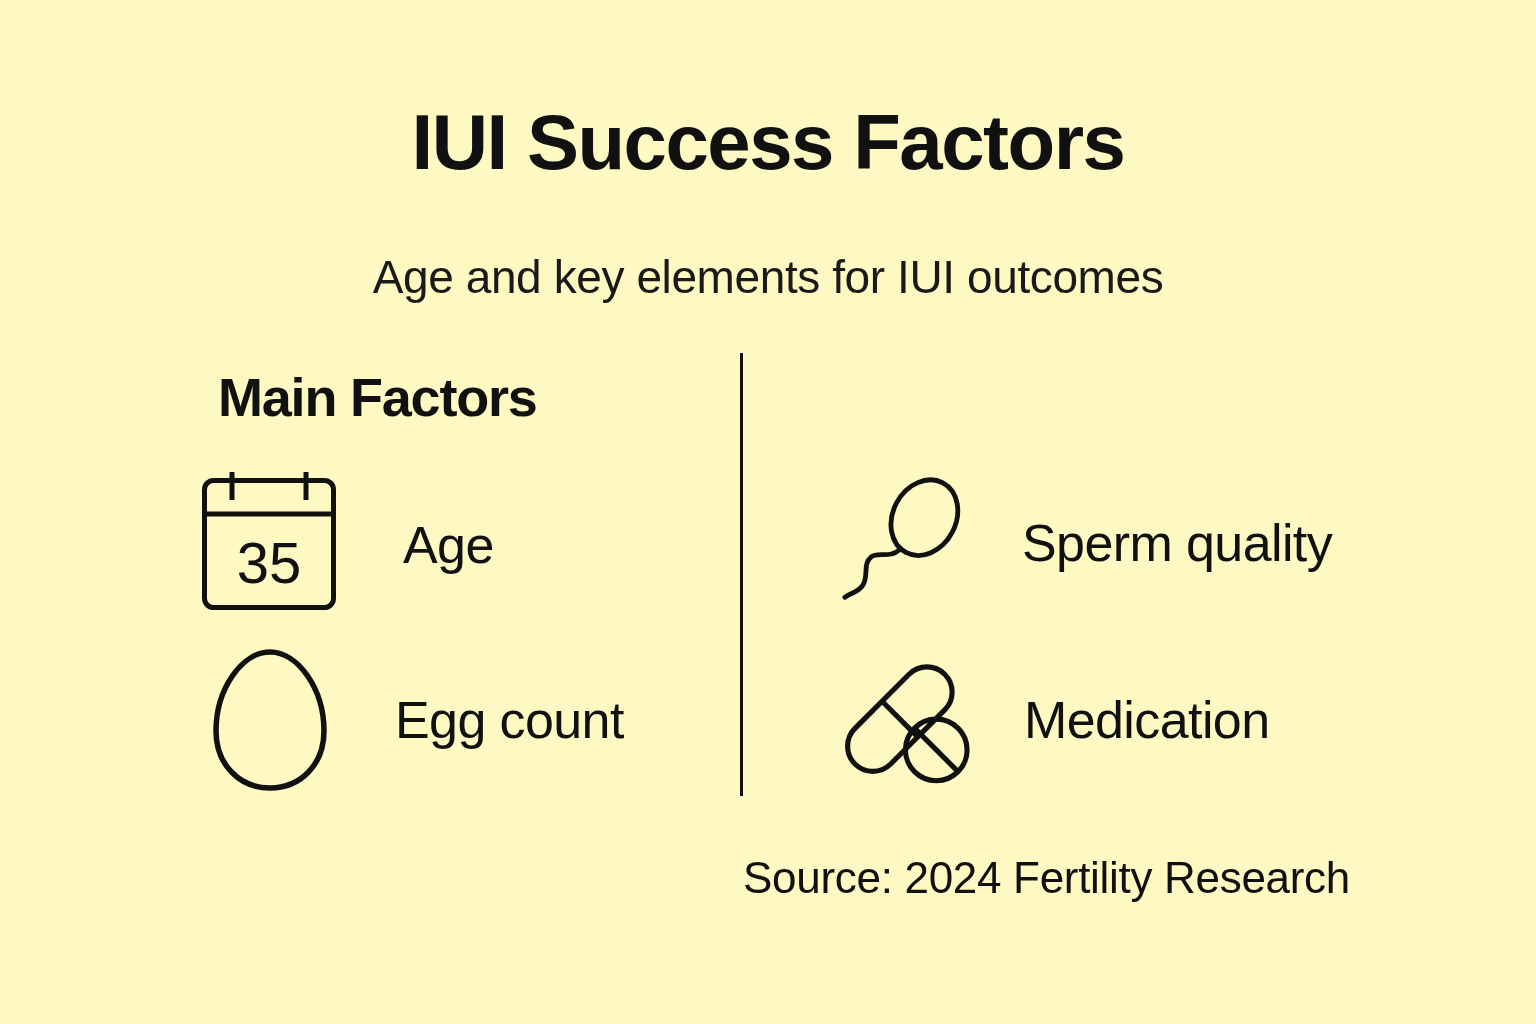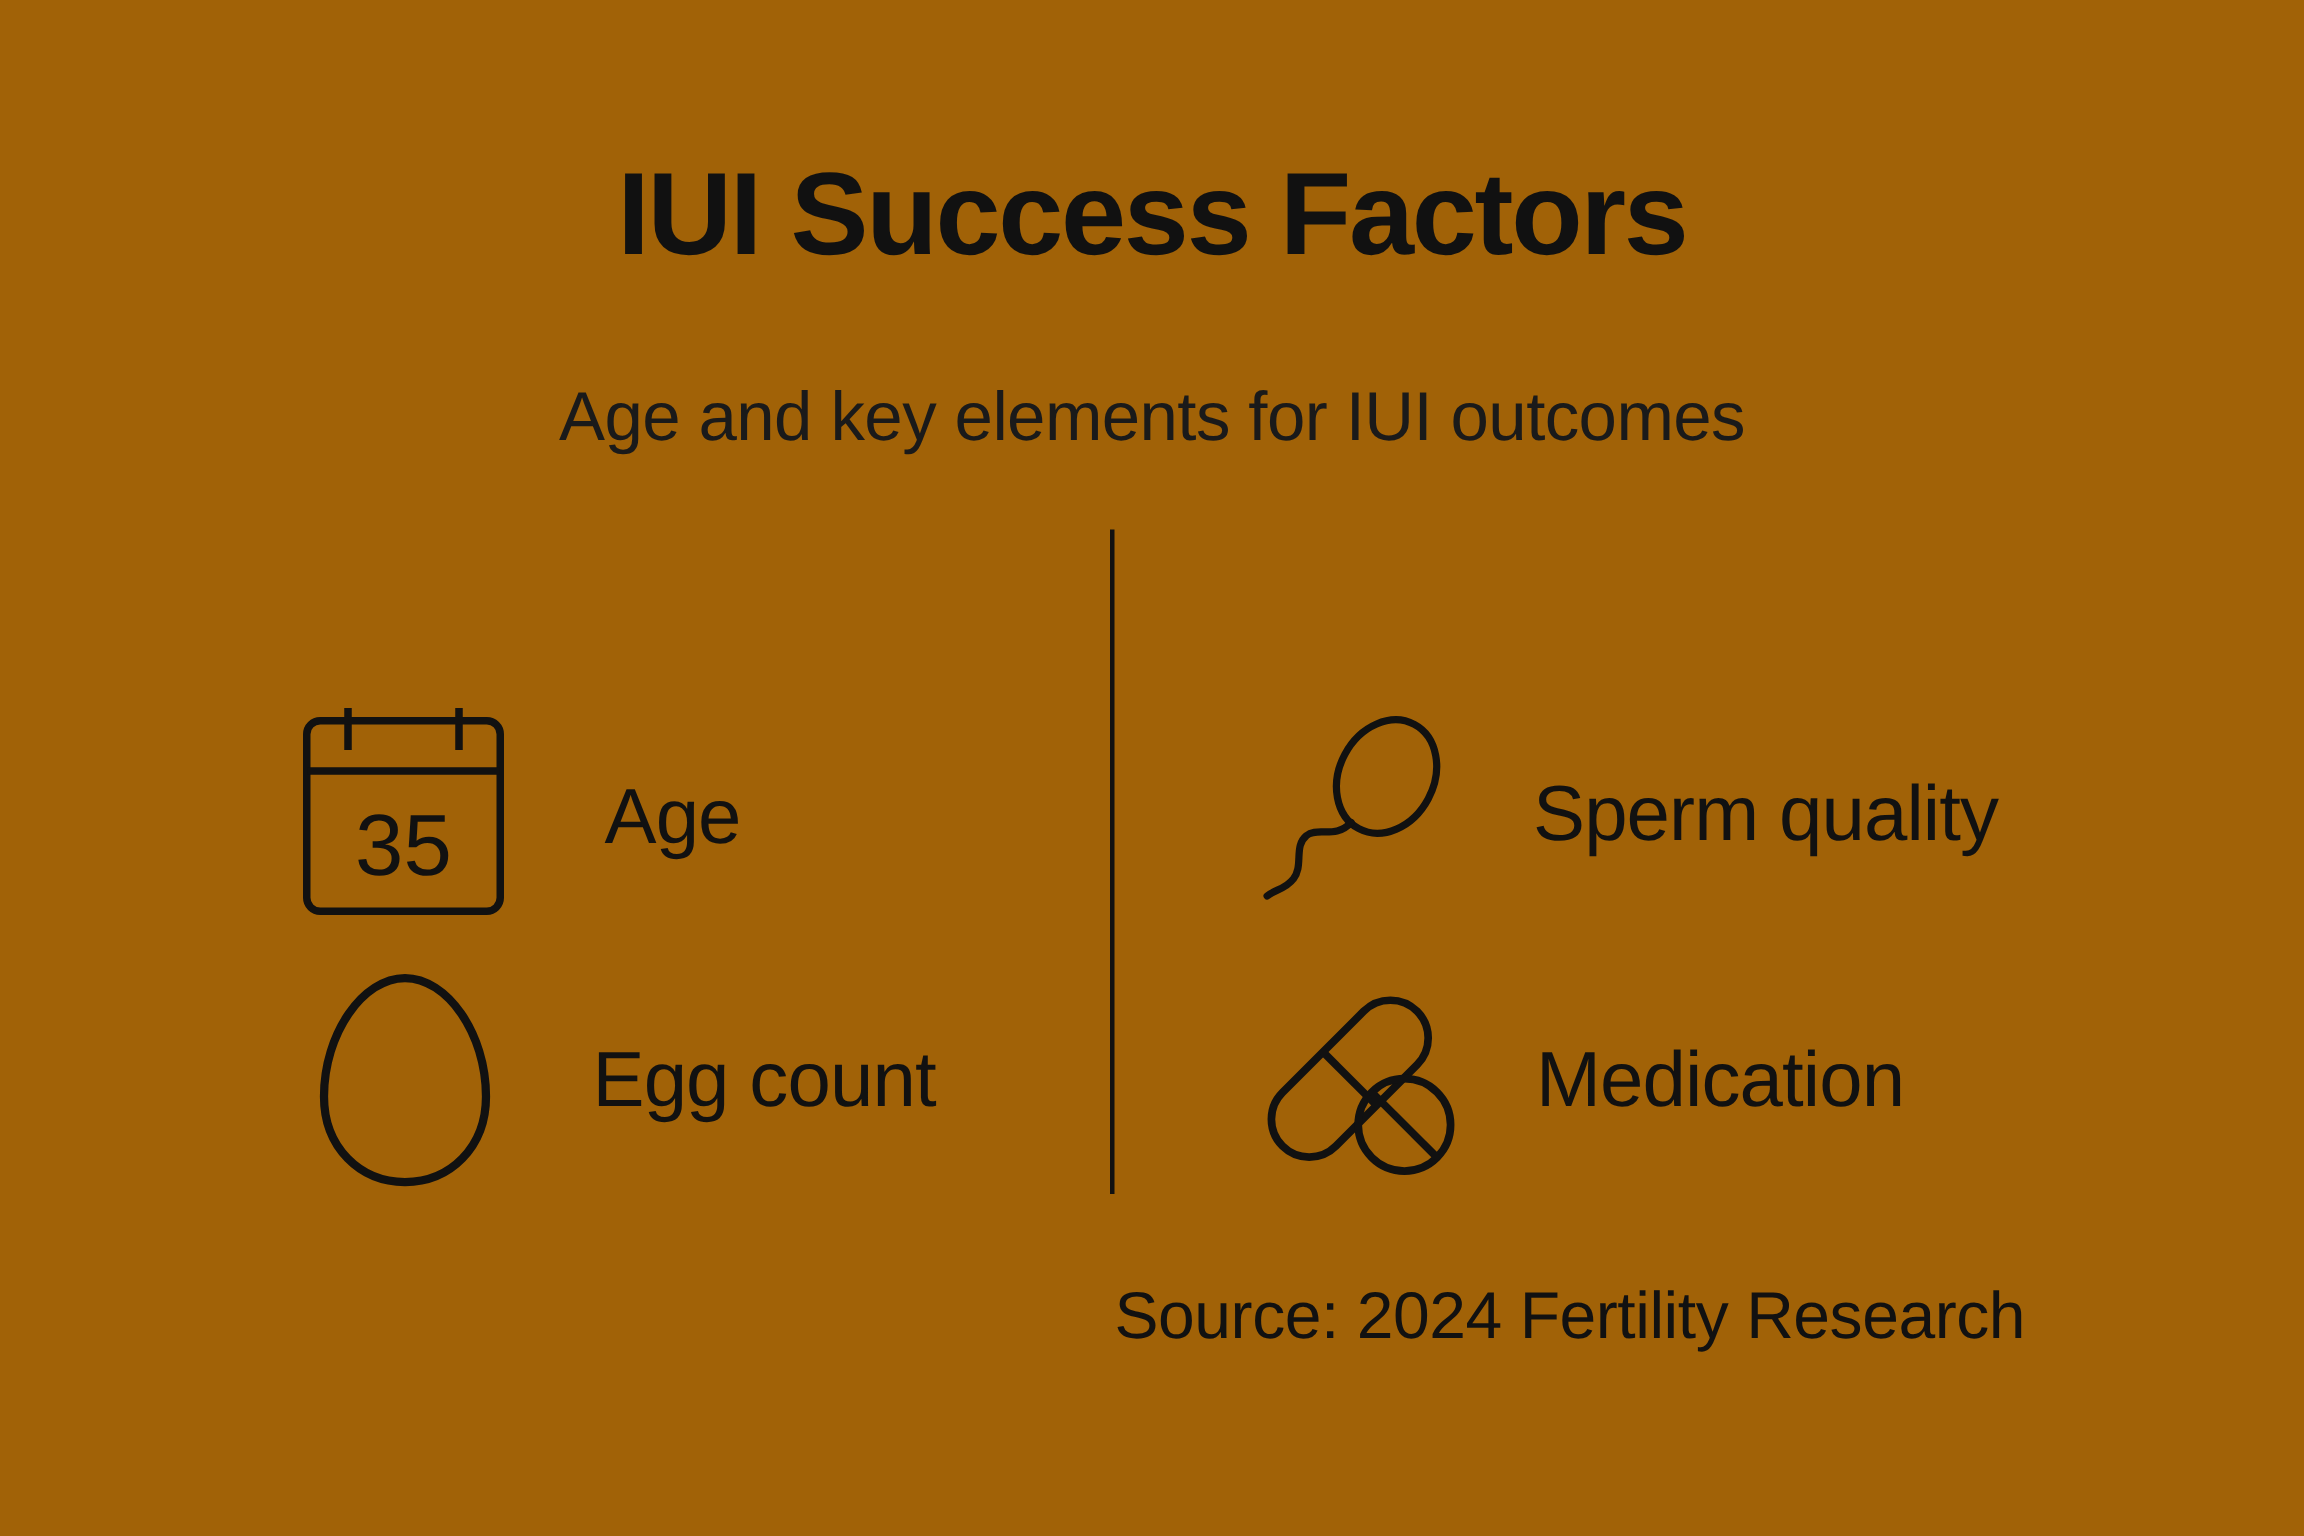--- a/index.html
+++ b/index.html
@@ -11,21 +11,21 @@
     height: 1024px;
     background: #fcfbf6;
     font-family: "Liberation Sans", sans-serif;
     color: #111111;
     overflow: hidden;
   }
   .canvas {
     position: relative;
     width: 1536px;
     height: 1024px;
-    background: #a16207;
+    background: #fef9c3;
   }
 
   
   .title {
     position: absolute;
     left: 0;
     top: 103px;
     width: 1536px;
     text-align: center;
     font-size: 78px;
@@ -135,20 +135,21 @@
 <body>
 
 <div class="canvas">
 
   <div class="title">IUI Success Factors</div>
 
   <div class="subtitle">Age and key elements for IUI outcomes</div>
 
   <div class="divider"></div>
 
+  <div class="col-header left">Main Factors</div>
 
   <div class="row row-age">
     <div class="icon-box">
       <svg width="140" height="150" viewBox="0 0 140 150" fill="none" xmlns="http://www.w3.org/2000/svg" aria-hidden="true">
 
         <line x1="30" y1="2" x2="30" y2="30" stroke="#111111" stroke-width="5" stroke-linecap="butt"></line>
         <line x1="104" y1="2" x2="104" y2="30" stroke="#111111" stroke-width="5" stroke-linecap="butt"></line>
 
         <rect x="2.5" y="10.5" width="129" height="127" rx="9" ry="9" stroke="#111111" stroke-width="5" fill="none"></rect>
 

